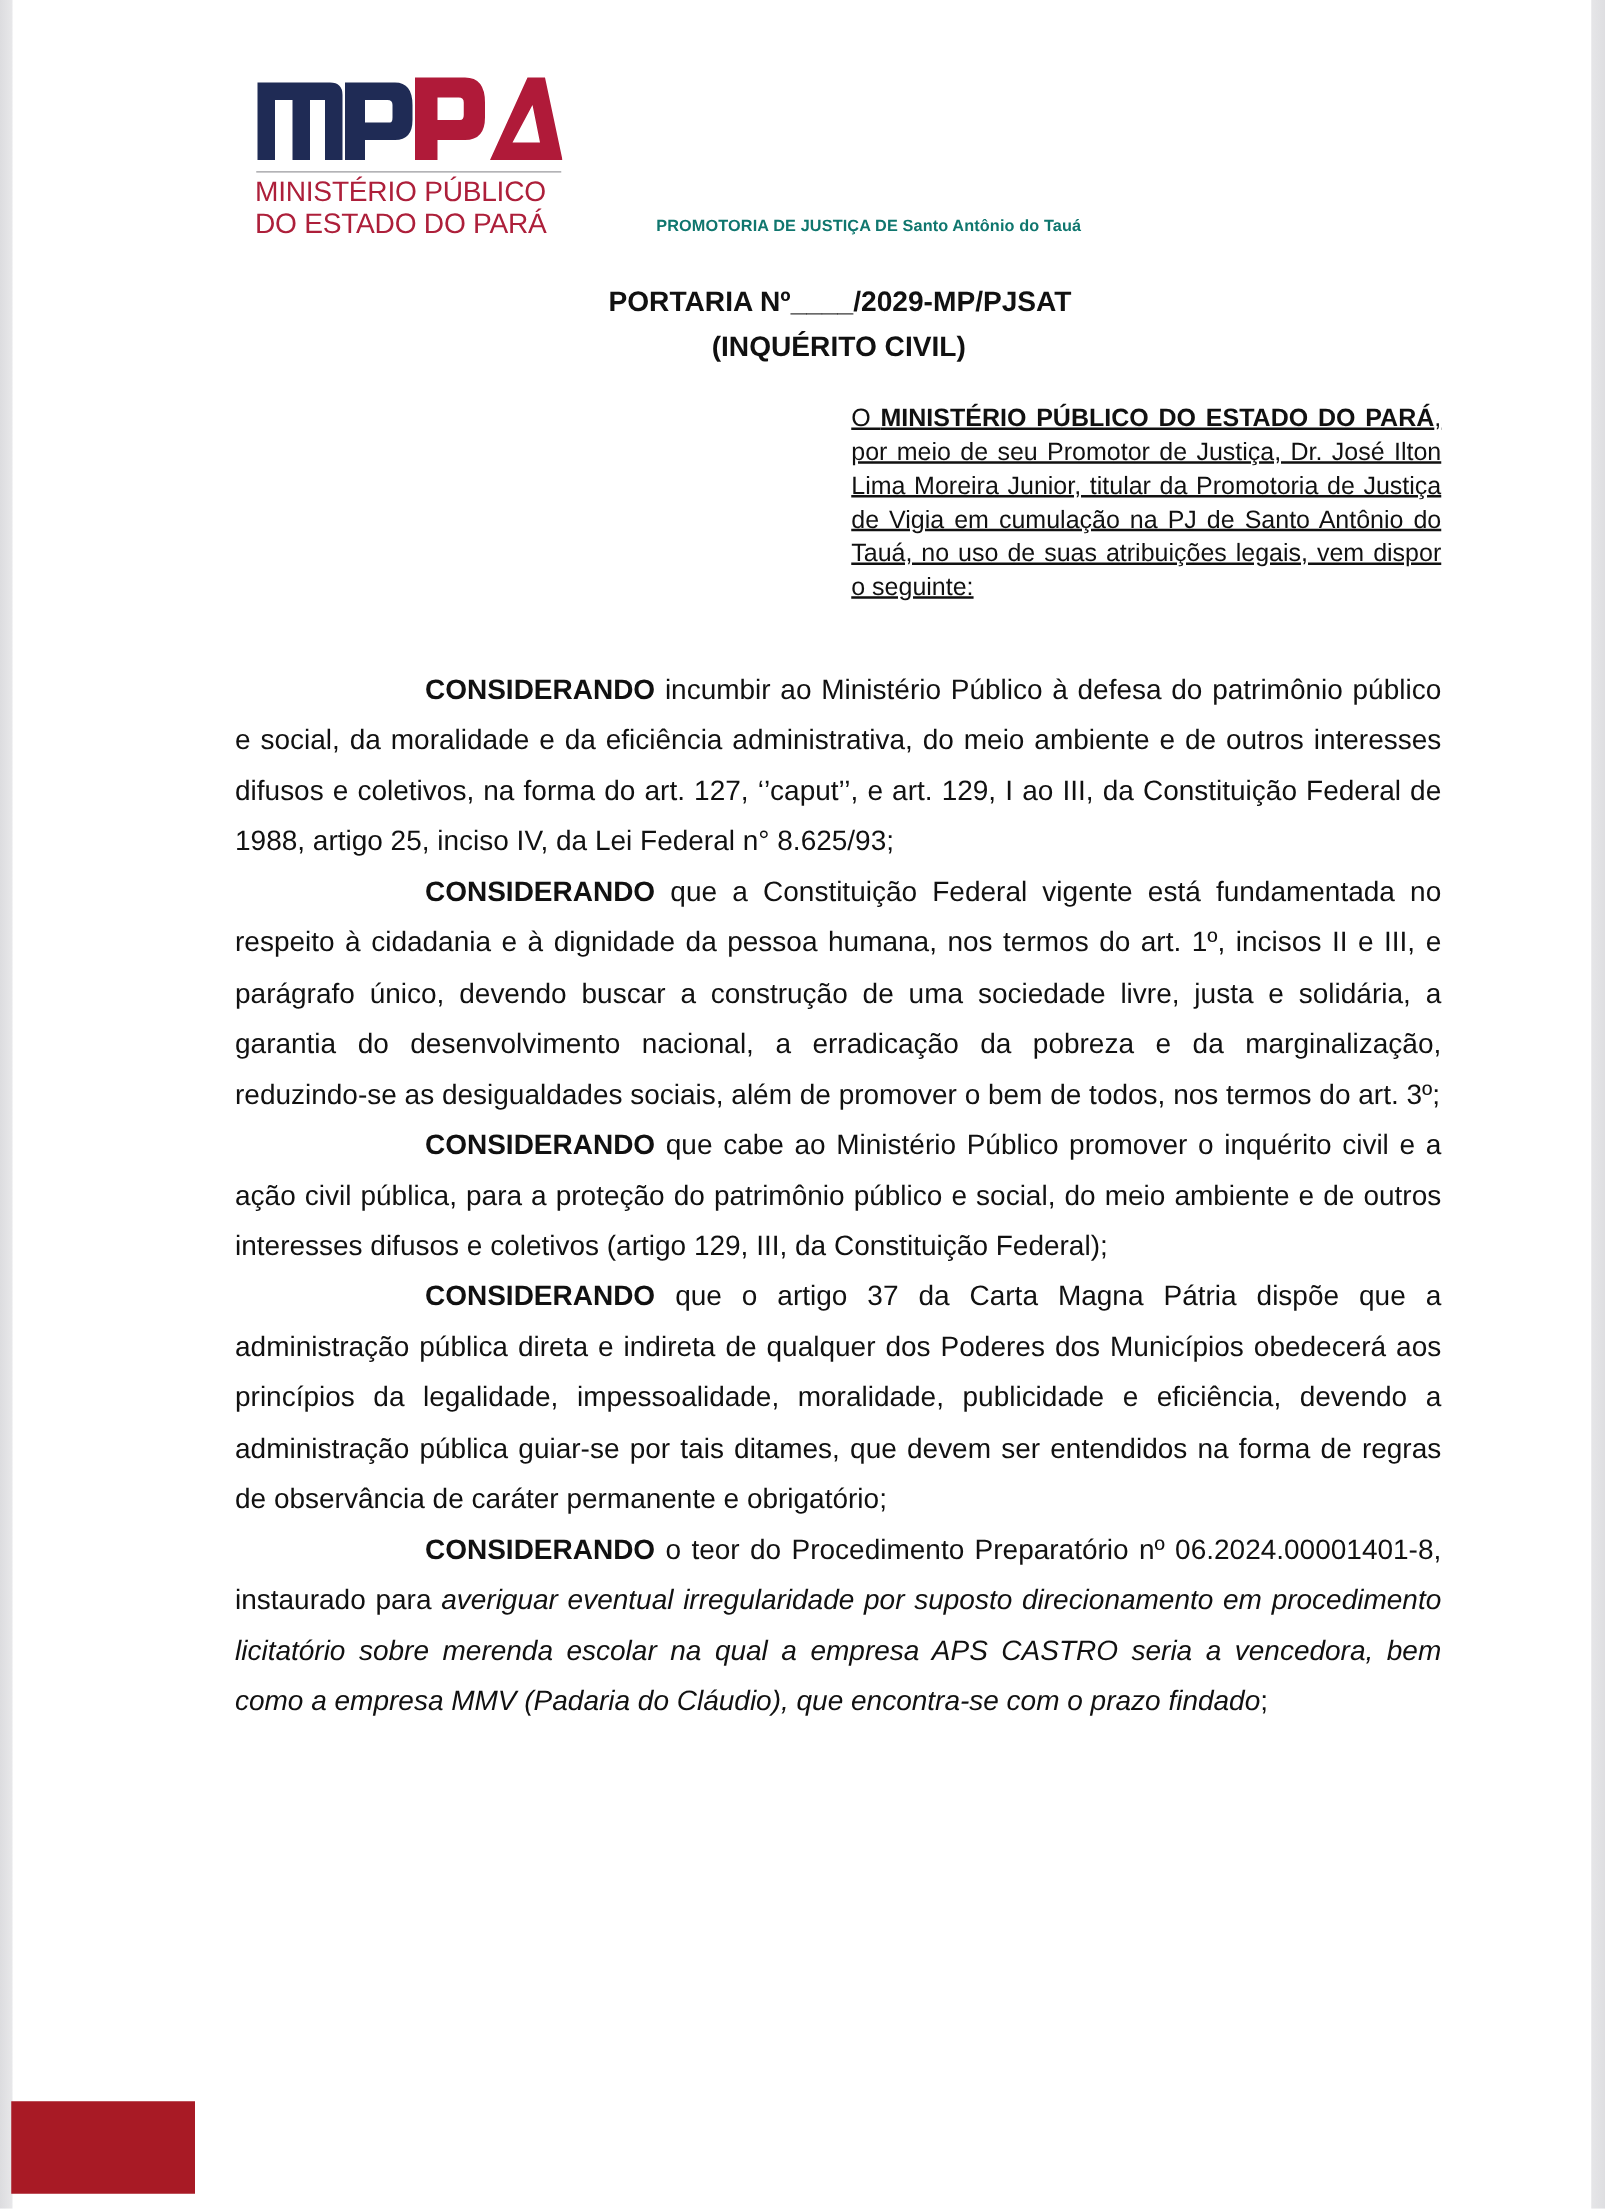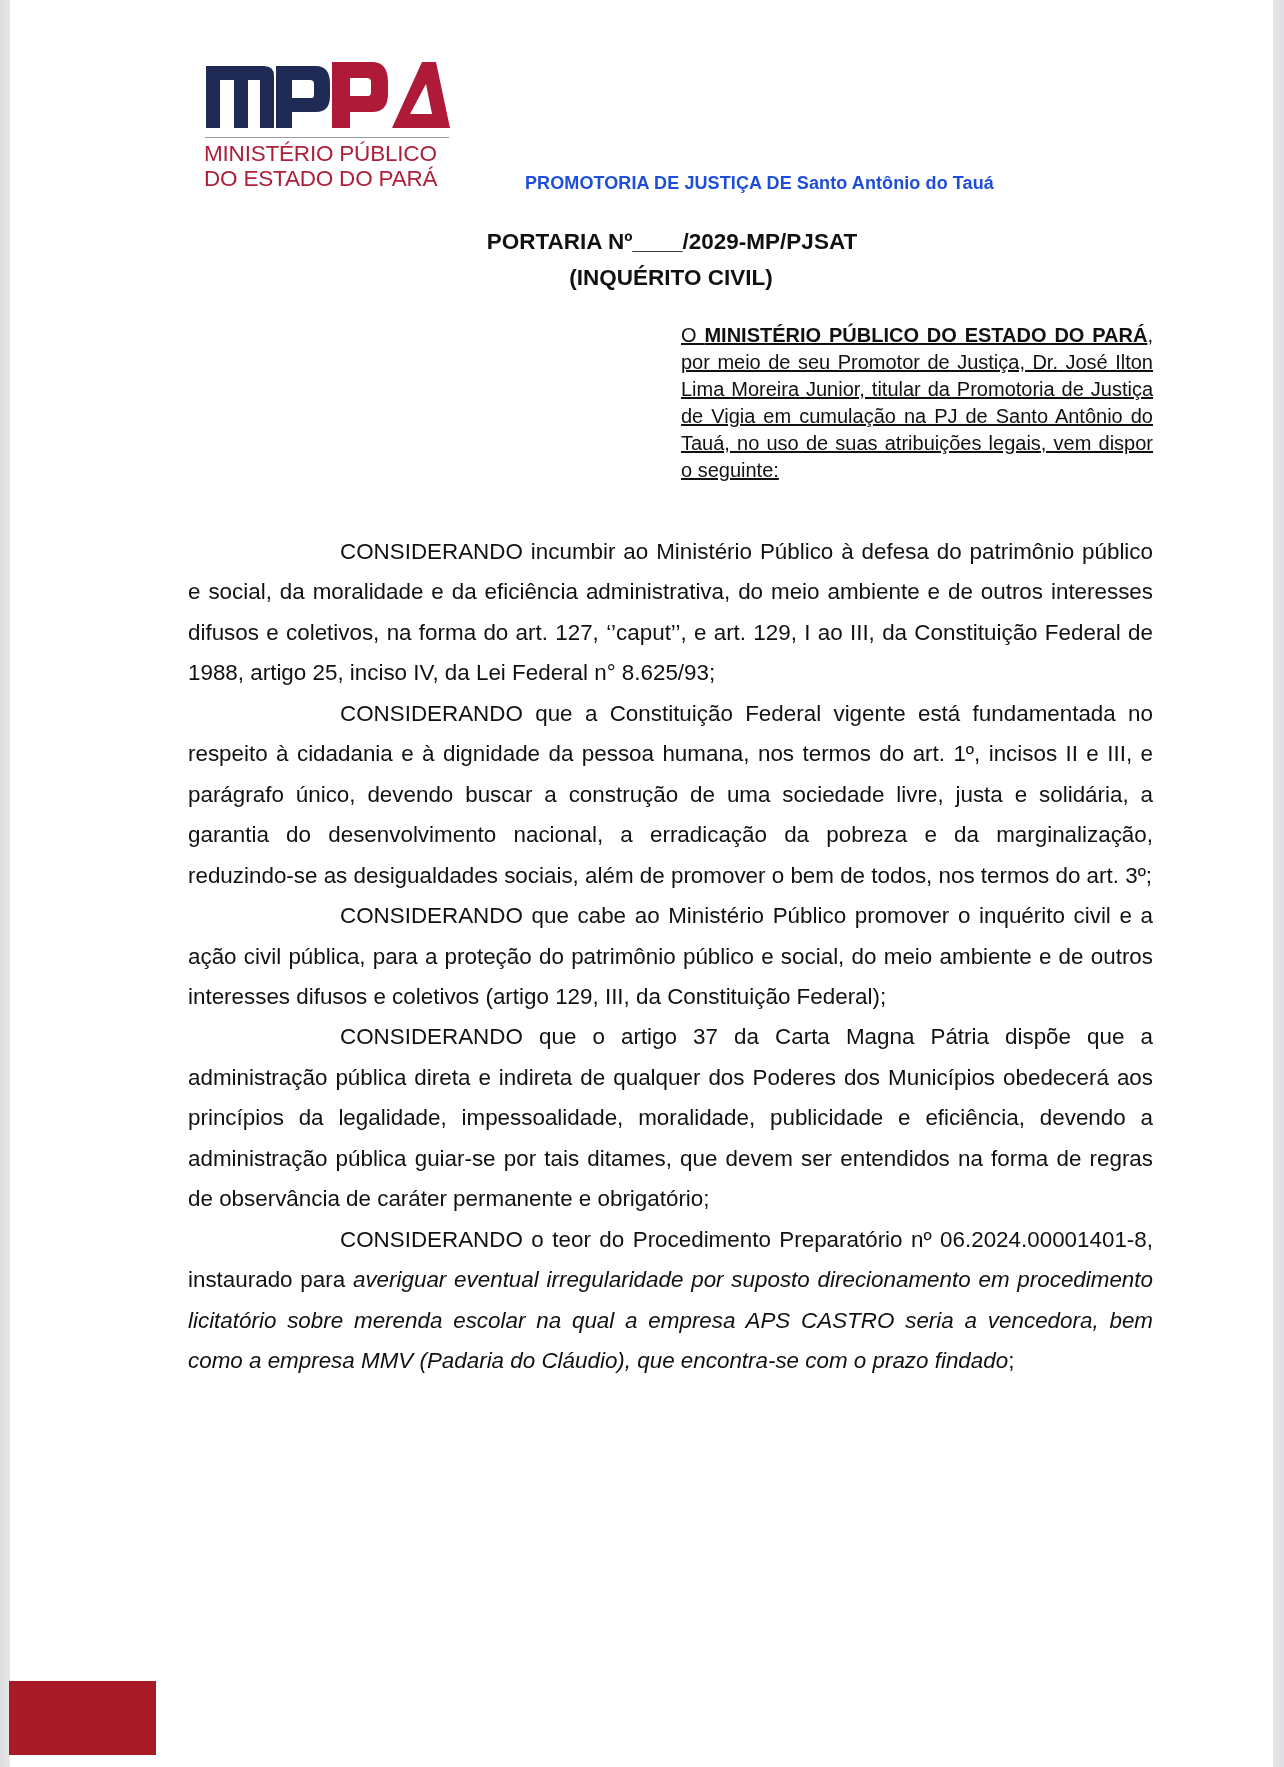--- a/index.html
+++ b/index.html
@@ -16,36 +16,36 @@
 
   
   .logo { position: absolute; left: 204px; top: 60px; width: 246px; height: 134px; }
   .logo svg { position: absolute; left: 0; top: 0; }
   .logo-rule { position: absolute; left: 1px; top: 77px; width: 244px; height: 1px; background: #9a9a9e; }
   .logo-line { position: absolute; left: 0; font-size: 22.5px; letter-spacing: -0.2px;
     color: #ad1f3a; white-space: nowrap; line-height: 1; }
   .logo-line.l1 { top: 83px; }
   .logo-line.l2 { top: 108px; text-align: center; }
 
-  .header-unit { position: absolute; left: 525px; top: 173px; font-size: 18px; font-weight: bold;
-    color: #1d4ed8; white-space: nowrap; letter-spacing: 0.1px; }
+  .header-unit { position: absolute; left: 525px; top: 173px; font-size: 13px; font-weight: bold;
+    color: #0f766e; white-space: nowrap; letter-spacing: 0.1px; }
 
   .title { position: absolute; left: 0; width: 1344px; text-align: center; font-weight: bold;
     font-size: 22.5px; white-space: nowrap; color: #111; }
   .title.t1 { top: 229px; }
   .title.t2 { top: 265px; left: 0; width: 1342px; }
 
   .intro { position: absolute; left: 681px; top: 322px; width: 472px; font-size: 20px;
     line-height: 27px; text-align: justify; text-align-last: left; color: #111; text-decoration: underline; }
   .intro b { font-weight: bold; }
 
   .body-text { position: absolute; left: 188px; top: 532px; width: 965px; font-size: 22.4px;
     line-height: 40.45px; text-align: justify; color: #111; }
   .body-text p { margin: 0; text-indent: 152px; }
-  .body-text b { font-weight: normal; }
+  .body-text b { font-weight: bold; }
   .body-text i { font-style: italic; }
 
   .footer-block { position: absolute; left: 9px; top: 1681px; width: 147px; height: 74px; background: #a81a25; }
 </style>
 </head>
 <body>
 
 <div class="edge-left"></div>
 <div class="edge-right"></div>
 

